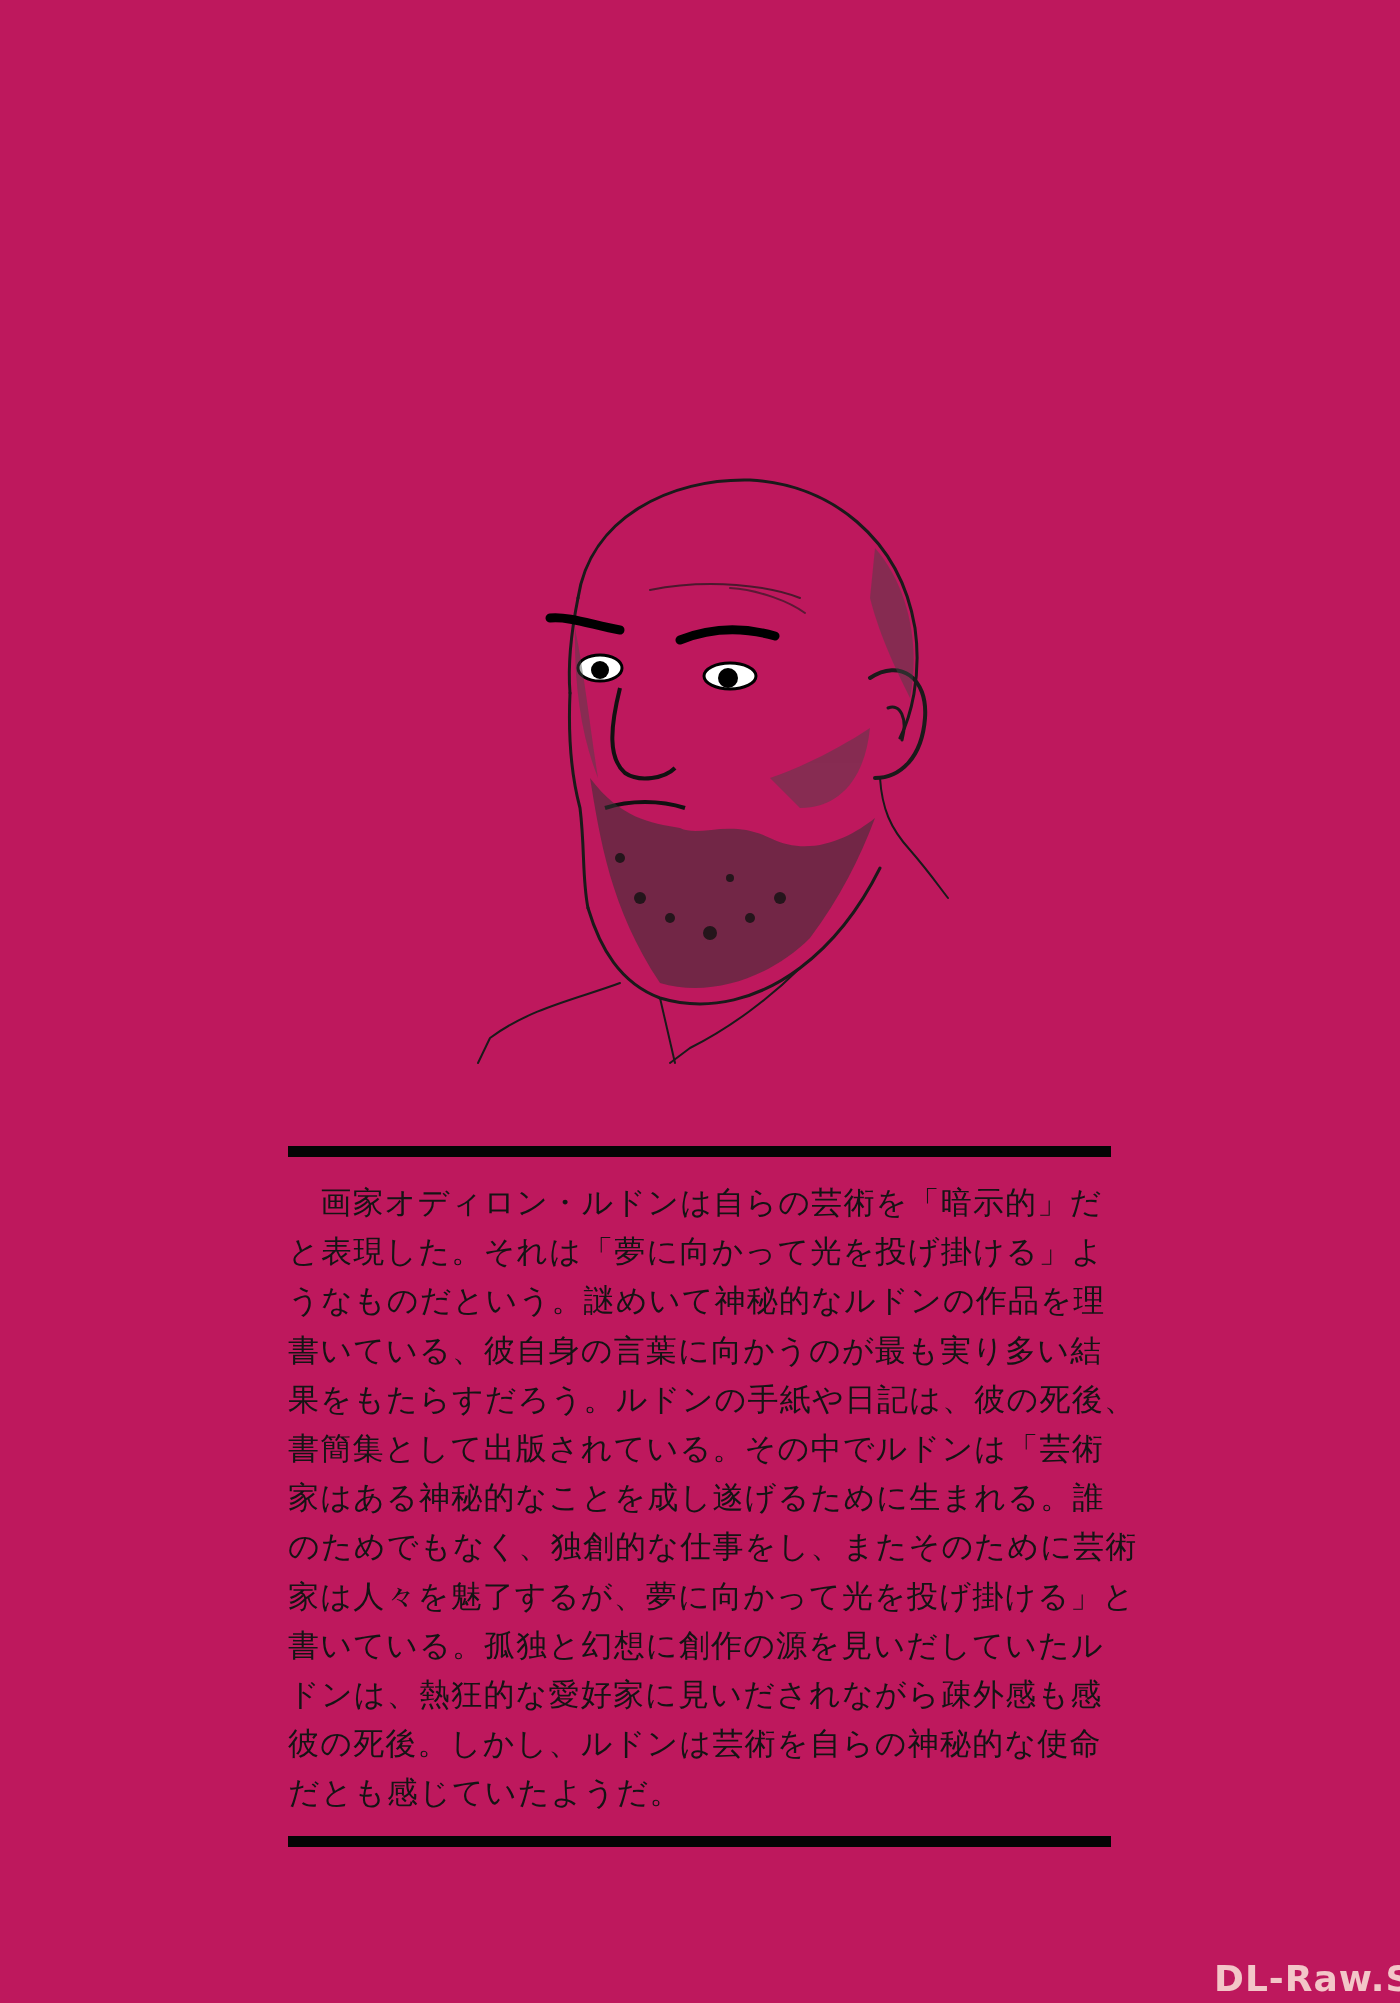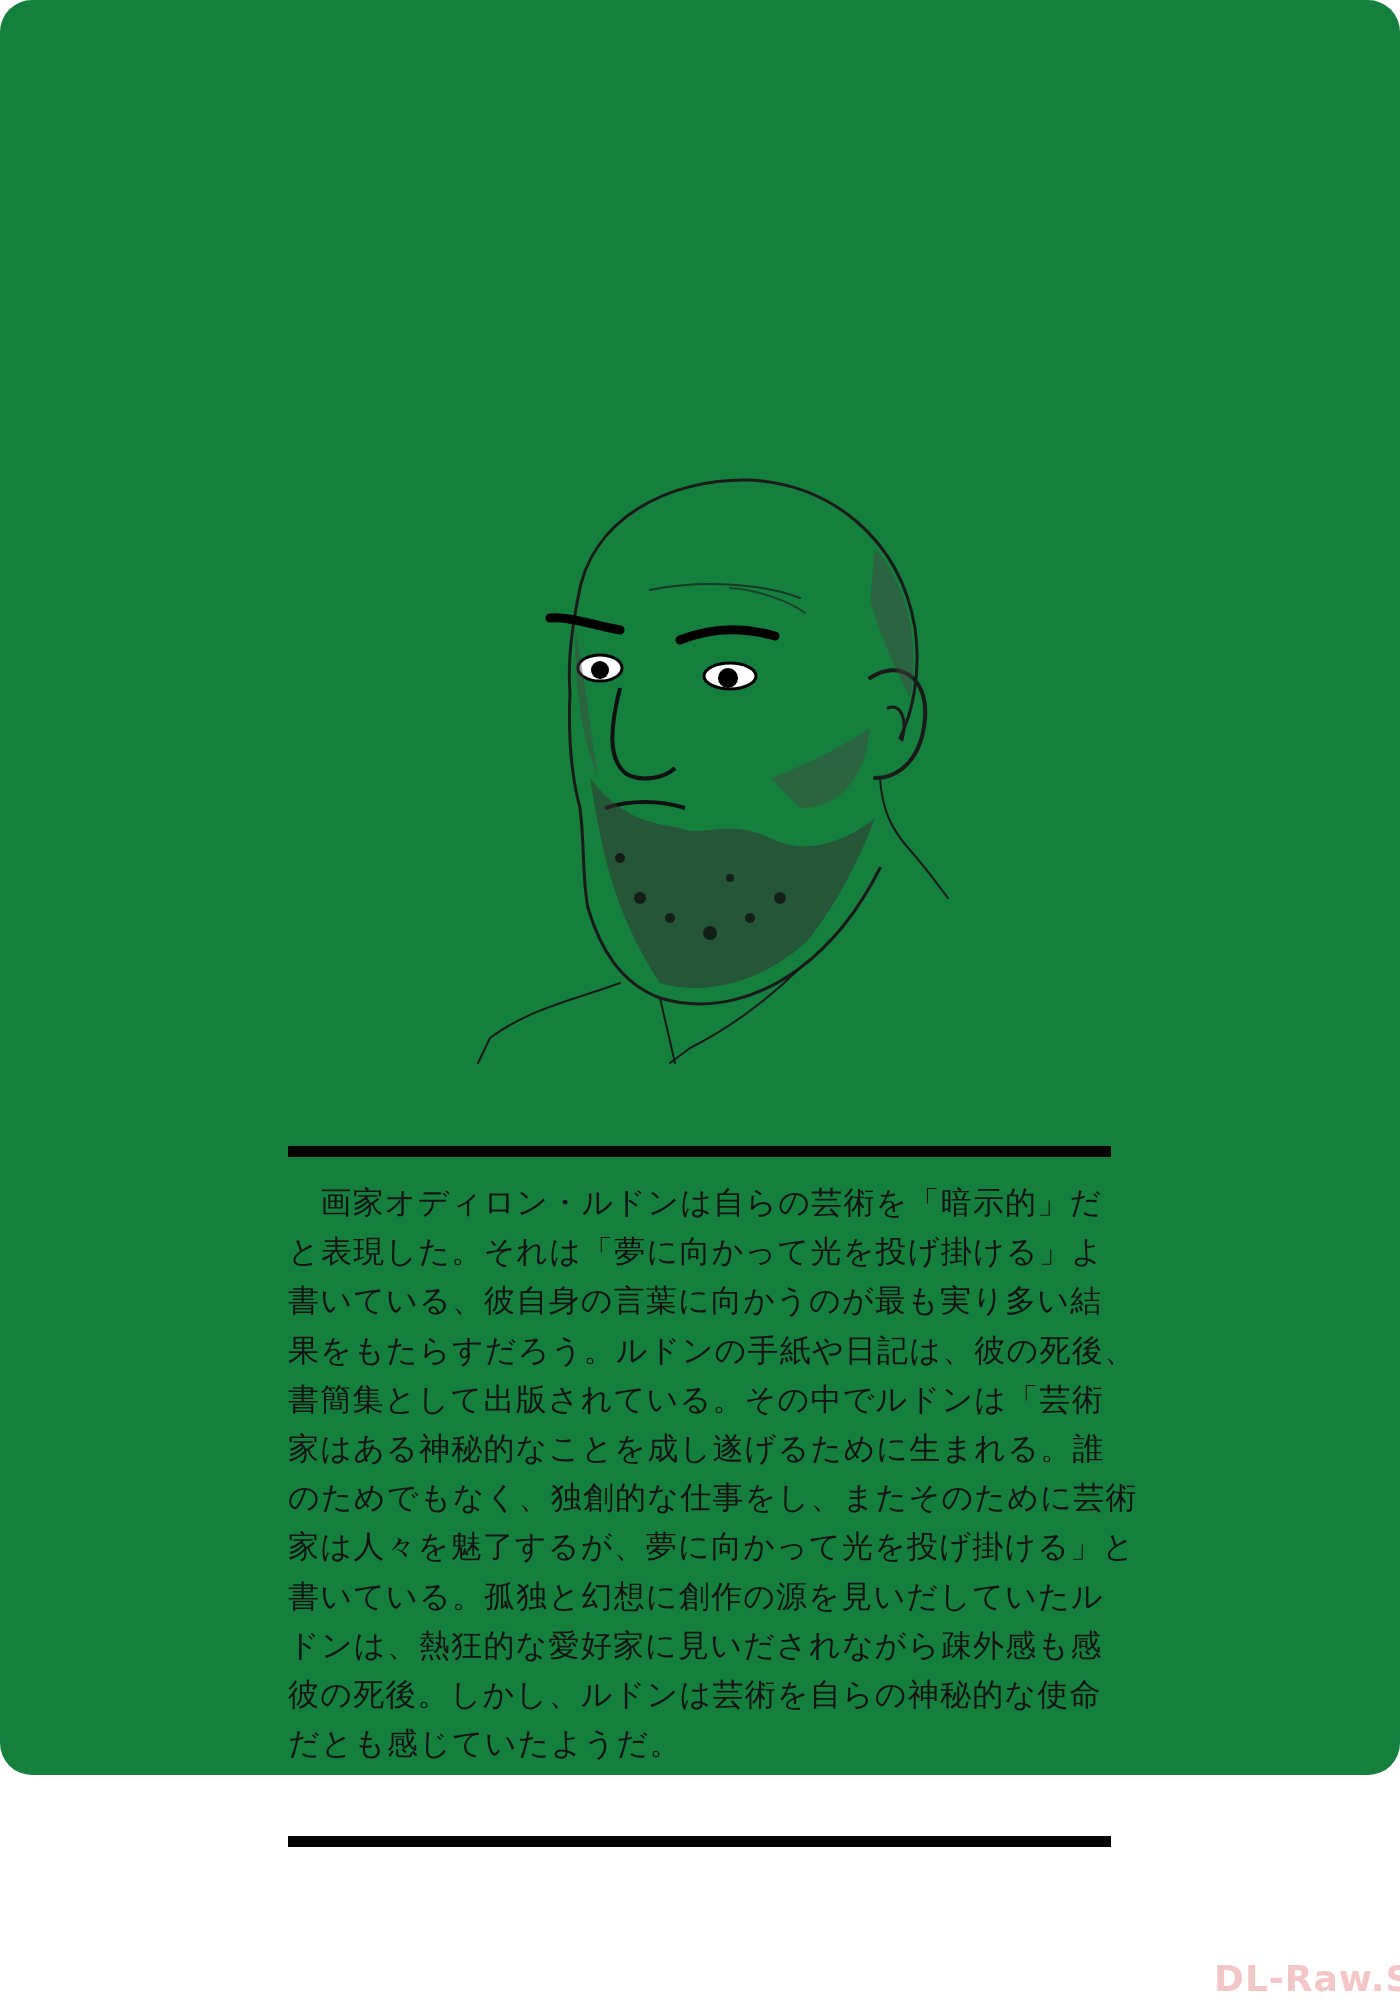--- a/index.html
+++ b/index.html
@@ -11,23 +11,22 @@
       width: 1400px;
       height: 2003px;
       position: relative;
       overflow: hidden;
       font-family: "DejaVu Sans", sans-serif;
       color: #111111;
     }
     .page {
       position: absolute;
       left: 0; top: 0;
-      width: 1400px; height: 1775px;
-      background: #15803d;
-      border-radius: 32px;
+      width: 1400px; height: 2003px;
+      background: #be185d;
     }
     .portrait {
       position: absolute;
       left: 470px;
       top: 478px;
       width: 480px;
       height: 590px;
     }
     .rule {
       position: absolute;
@@ -121,20 +120,21 @@
       <path d="M105 150 C115 200 120 250 128 300 C112 260 104 210 105 150 Z"></path>
       <path d="M300 300 C330 290 370 270 400 250 C395 300 370 330 330 330 Z"></path>
     </g>
   </svg>
 
   <div class="rule top"></div>
 
   <div class="text-block">
     <div class="line">　画家オディロン・ルドンは自らの芸術を「暗示的」だ</div>
     <div class="line">と表現した。それは「夢に向かって光を投げ掛ける」よ</div>
+    <div class="line">うなものだという。謎めいて神秘的なルドンの作品を理</div>
     <div class="line">書いている、彼自身の言葉に向かうのが最も実り多い結</div>
     <div class="line">果をもたらすだろう。ルドンの手紙や日記は、彼の死後、</div>
     <div class="line">書簡集として出版されている。その中でルドンは「芸術</div>
     <div class="line">家はある神秘的なことを成し遂げるために生まれる。誰</div>
     <div class="line">のためでもなく、独創的な仕事をし、またそのために芸術</div>
     <div class="line">家は人々を魅了するが、夢に向かって光を投げ掛ける」と</div>
     <div class="line">書いている。孤独と幻想に創作の源を見いだしていたル</div>
     <div class="line">ドンは、熱狂的な愛好家に見いだされながら疎外感も感</div>
     <div class="line">彼の死後。しかし、ルドンは芸術を自らの神秘的な使命</div>
     <div class="line">だとも感じていたようだ。</div>

